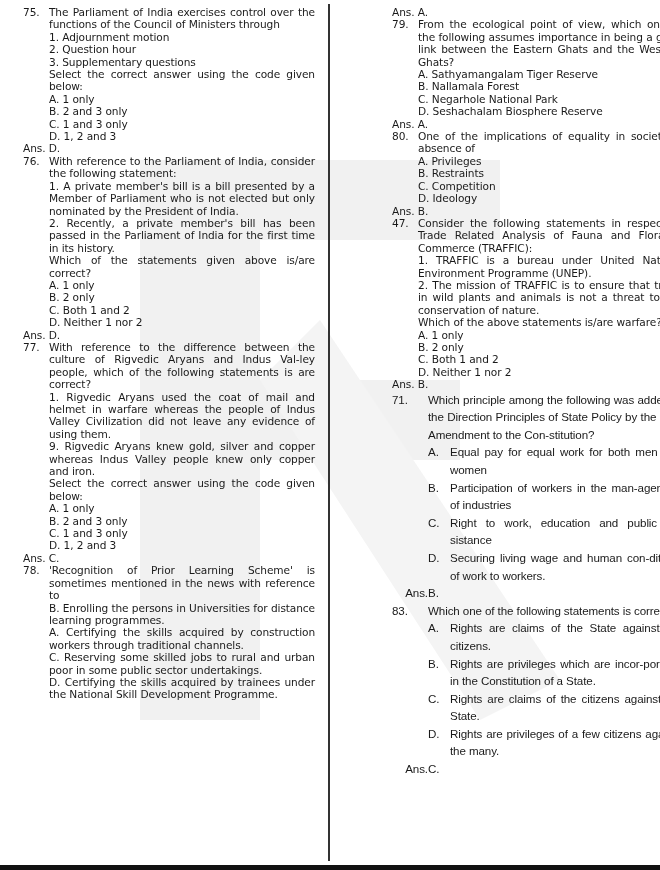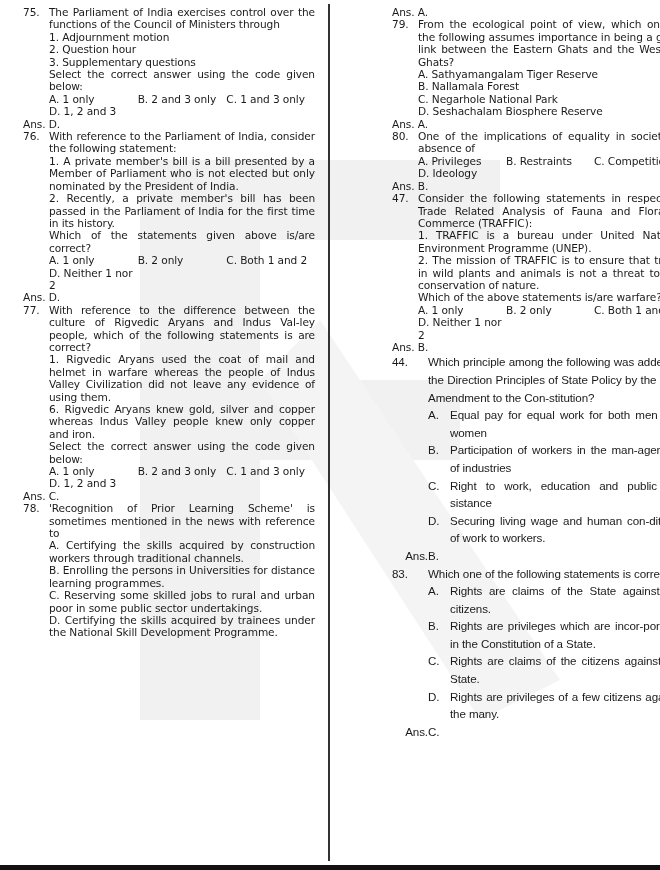--- a/index.html
+++ b/index.html
@@ -14,21 +14,21 @@
   .col { position:absolute; top:6px; }
   .col-left { left:23px; width:292px; font-size:10.6px; line-height:12.4px; letter-spacing:-0.1px; }
   .col-right { left:352px; width:290px; font-size:10.6px; line-height:12.4px; letter-spacing:-0.1px;margin-left:40px; }
   .divider { position:absolute; left:328px; top:4px; width:2px; height:857px; background:#333; }
   .bottom-bar { position:absolute; left:0; top:865px; width:660px; height:5px; background:#111; }
 
   .q { display:flex; }
   .q .num { width:26px; flex:0 0 26px; }
   .q .stem { flex:1; text-align:justify; }
   .stmt { text-align:justify; padding-left:26px; }
-  .opts { display:grid; grid-template-columns:1fr 1fr 1fr; padding-left:26px; }
+  .opts { display:grid; grid-template-columns:1fr; padding-left:26px; }
   .opt-line { padding-left:26px; }
   .ans { }
 
   
   .q2 { font-family:"Liberation Sans", sans-serif; font-size:11.6px; line-height:17.6px; }
   .q2 .num { width:36px; flex:0 0 36px; }
   .q2-opt { display:flex; padding-left:36px; font-family:"Liberation Sans", sans-serif; font-size:11.6px; line-height:17.6px; }
   .q2-opt .letter { width:22px; flex:0 0 22px; }
   .q2-opt .txt { flex:1; text-align:justify; }
   .ans2 { display:flex; font-family:"Liberation Sans", sans-serif; font-size:11.6px; line-height:17.6px;text-align:right; }
@@ -80,38 +80,38 @@
     </div>
     <div class="ans">Ans. D.</div>
   </div>
 
   <div>
     <div class="q">
         <span class="num">77.</span>
         <span class="stem">With reference to the difference between the culture of Rigvedic Aryans and Indus Val-ley people, which of the following statements is are correct?</span>
       </div>
     <div class="stmt">1. Rigvedic Aryans used the coat of mail and helmet in warfare whereas the people of Indus Valley Civilization did not leave any evidence of using them.</div>
-    <div class="stmt">6. Rigvedic Aryans knew gold, silver and copper whereas Indus Valley people knew only copper and iron.</div>
+    <div class="stmt">9. Rigvedic Aryans knew gold, silver and copper whereas Indus Valley people knew only copper and iron.</div>
     <div class="stmt">Select the correct answer using the code given below:</div>
     <div class="opts">
       <span>A. 1 only</span>
       <span>B. 2 and 3 only</span>
       <span>C. 1 and 3 only</span>
       <span>D. 1, 2 and 3</span>
     </div>
     <div class="ans">Ans. C.</div>
   </div>
 
   <div>
     <div class="q">
         <span class="num">78.</span>
         <span class="stem">'Recognition of Prior Learning Scheme' is sometimes mentioned in the news with reference to</span>
       </div>
+    <div class="stmt">B. Enrolling the persons in Universities for distance learning programmes.</div>
     <div class="stmt">A. Certifying the skills acquired by construction workers through traditional channels.</div>
-    <div class="stmt">B. Enrolling the persons in Universities for distance learning programmes.</div>
     <div class="stmt">C. Reserving some skilled jobs to rural and urban poor in some public sector undertakings.</div>
     <div class="stmt">D. Certifying the skills acquired by trainees under the National Skill Development Programme.</div>
   </div>
 </div>
 
 <div class="col col-right">
   <div class="ans">Ans. A.</div>
 
   <div>
     <div class="q">
@@ -151,21 +151,21 @@
       <span>A. 1 only</span>
       <span>B. 2 only</span>
       <span>C. Both 1 and 2</span>
       <span>D. Neither 1 nor 2</span>
     </div>
     <div class="ans">Ans. B.</div>
   </div>
 
   <div>
     <div class="q q2">
-        <span class="num">44.</span>
+        <span class="num">71.</span>
         <span class="stem">Which principle among the following was added to the Direction Principles of State Policy by the 42th Amendment to the Con-stitution?</span>
       </div>
     <div class="q2-opt">
         <span class="letter">A.</span>
         <span class="txt">Equal pay for equal work for both men and women</span>
       </div>
     <div class="q2-opt">
         <span class="letter">B.</span>
         <span class="txt">Participation of workers in the man-agement of industries</span>
       </div>

